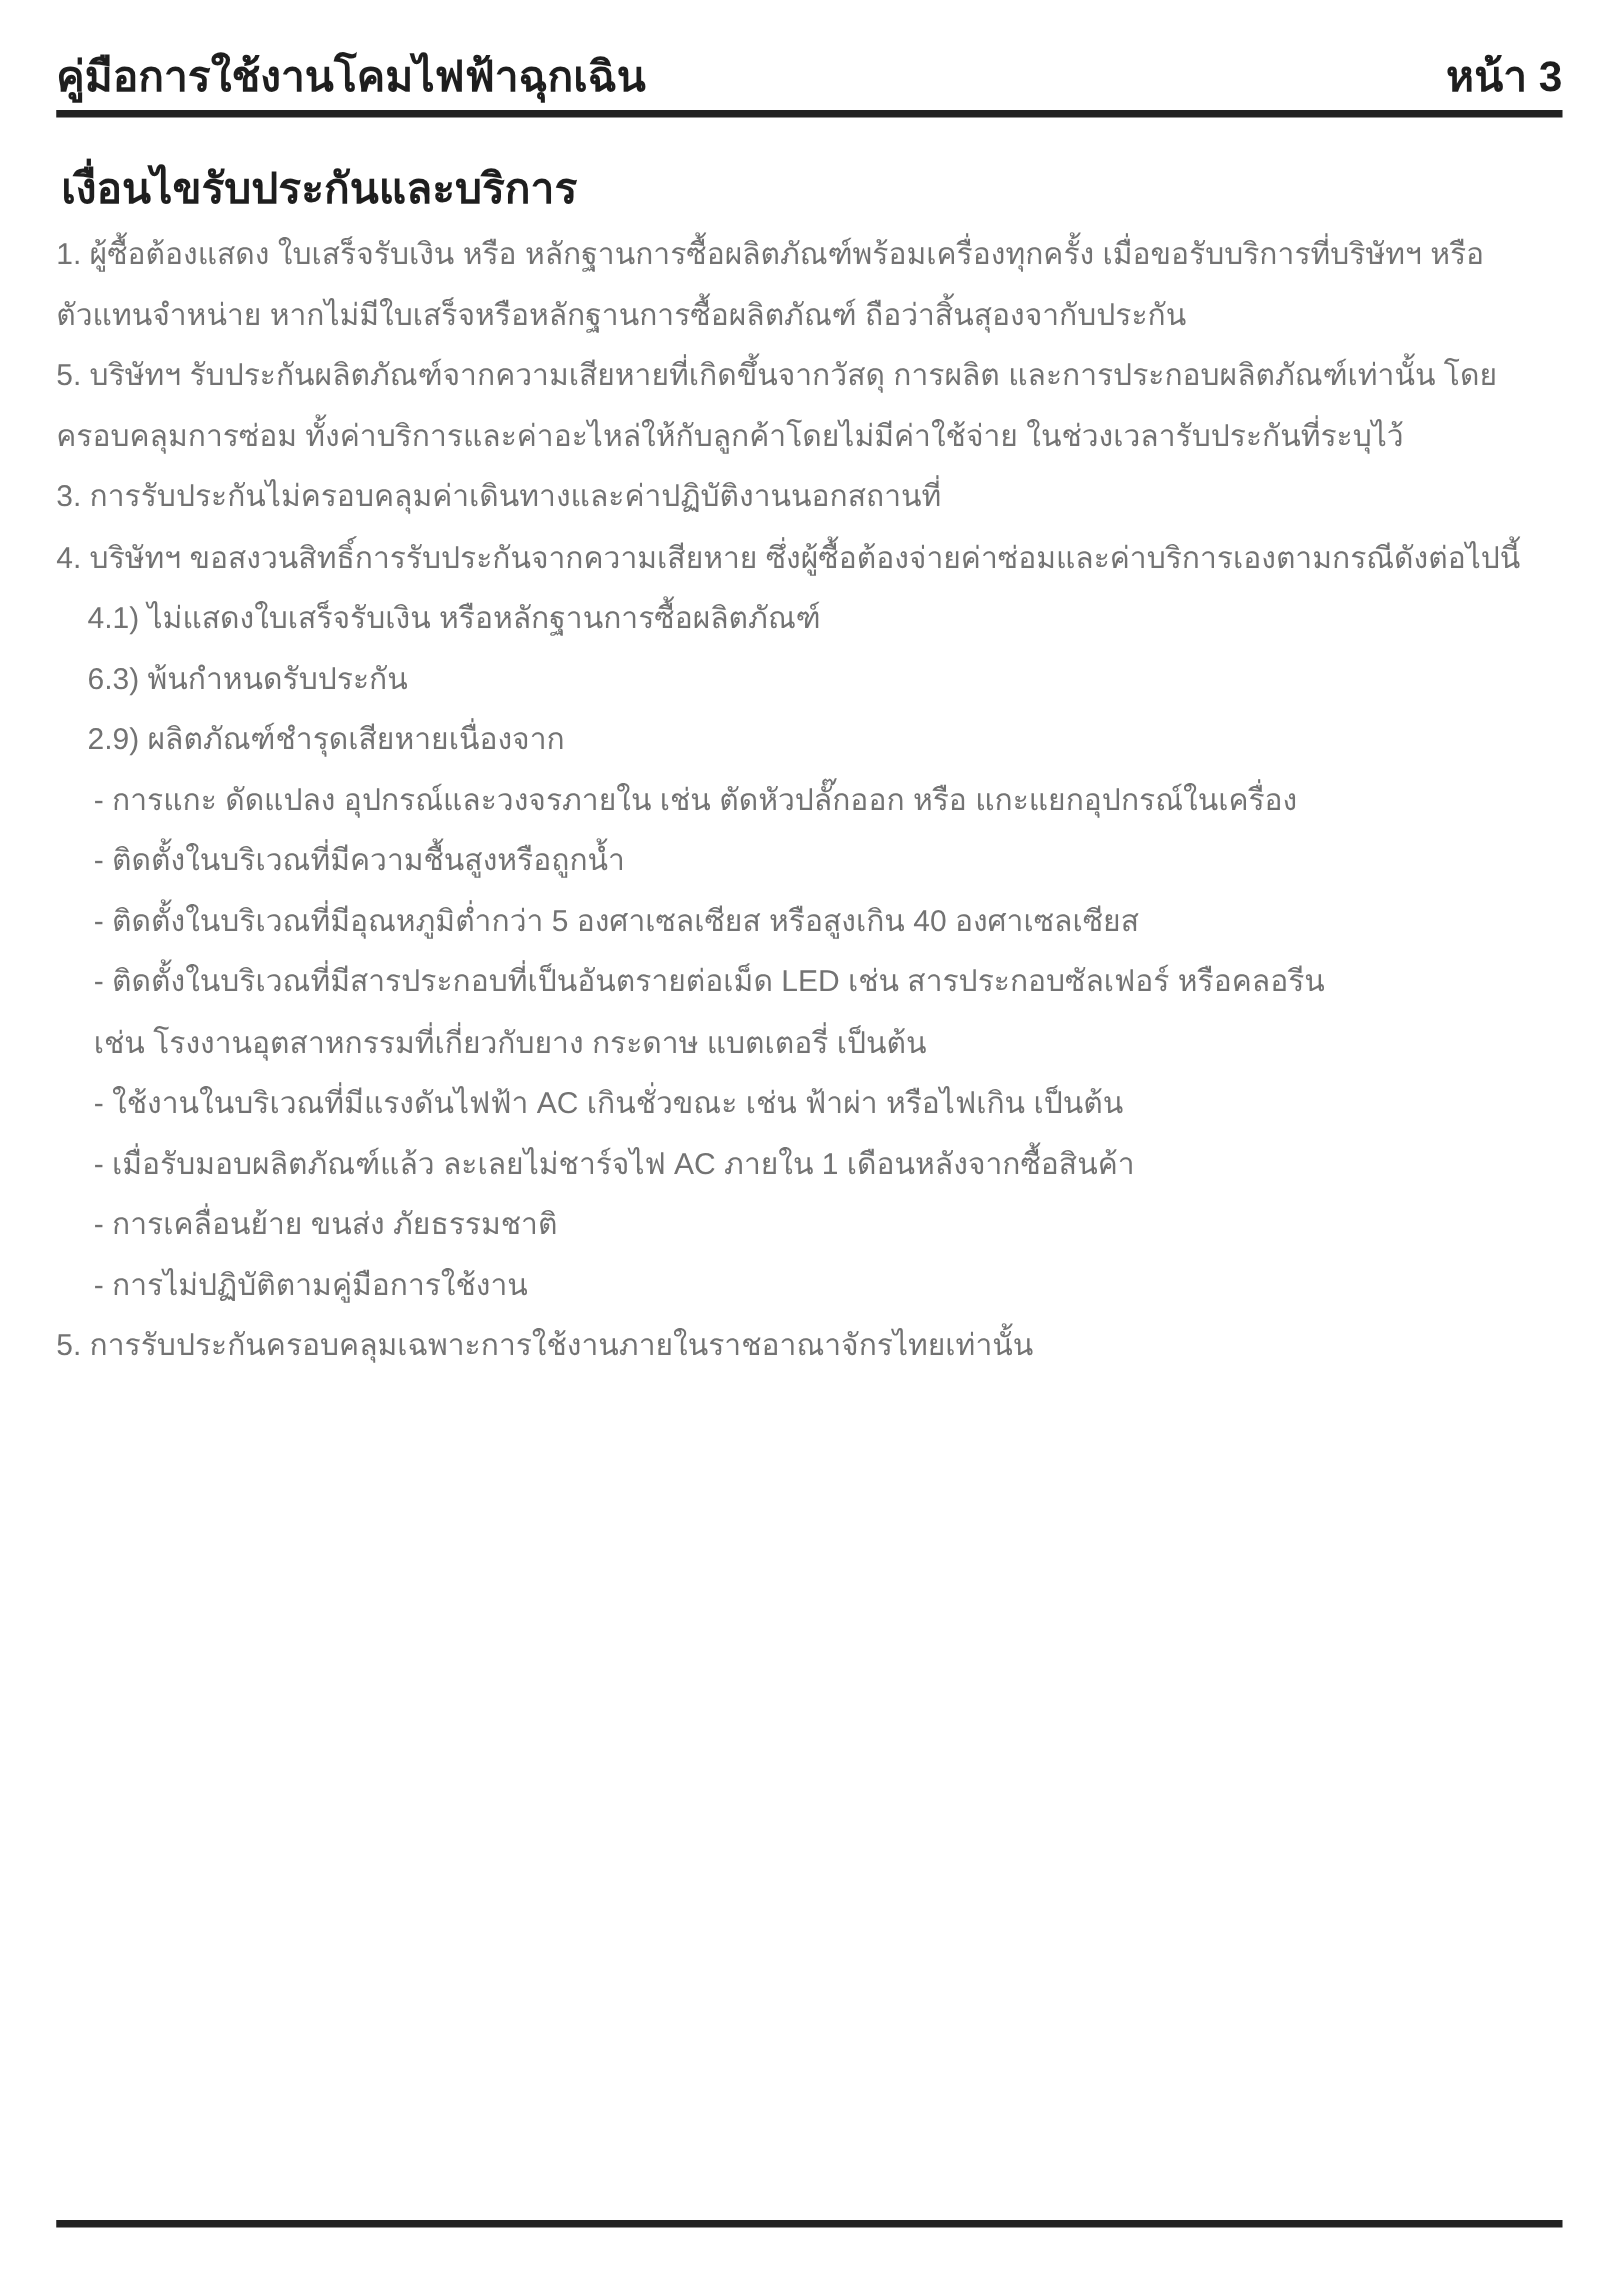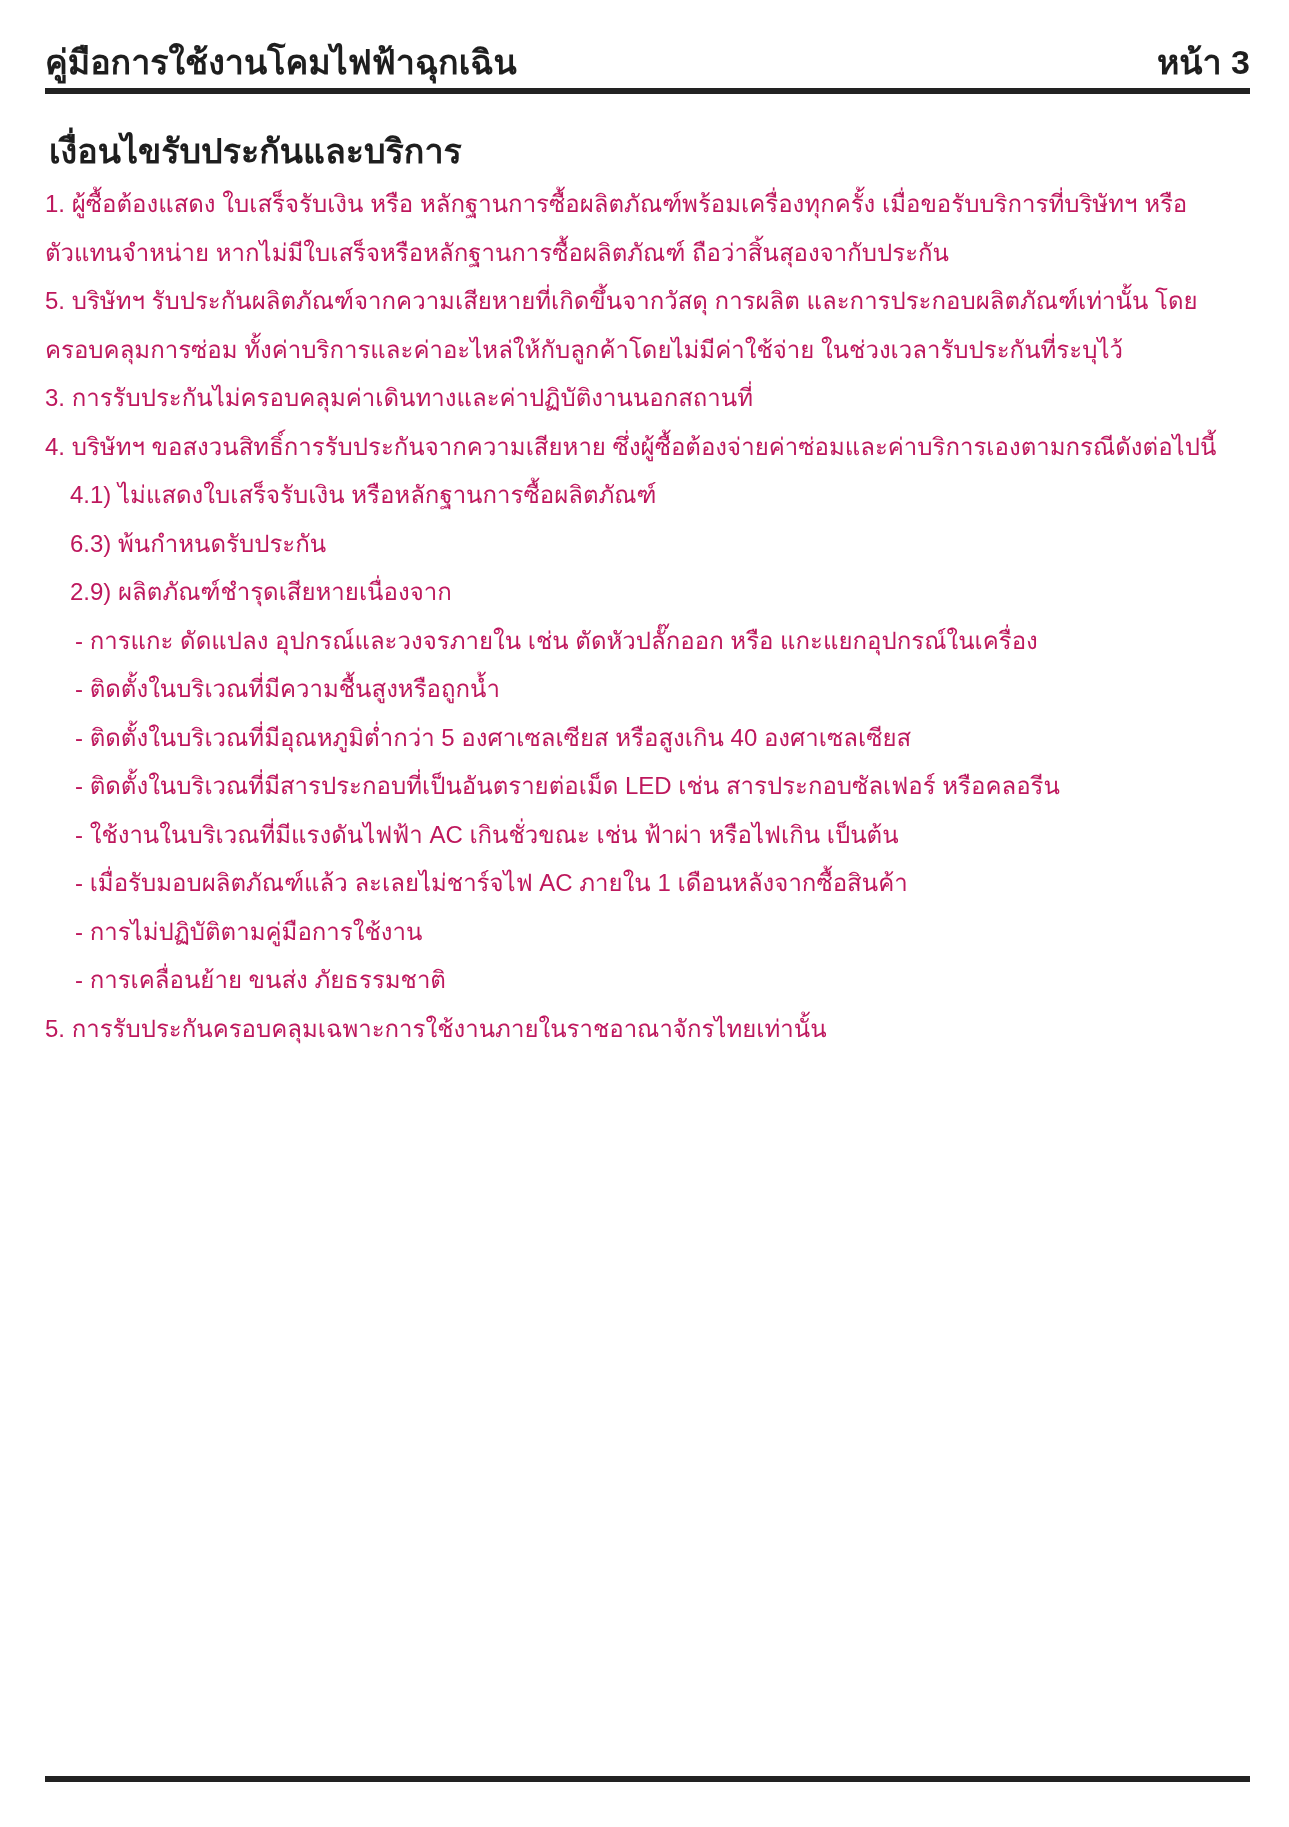--- a/index.html
+++ b/index.html
@@ -66,21 +66,21 @@
       left: 0;
       top: 180px;
       width: 1215px;
     }
     .line {
       font-family: "Liberation Sans", "DejaVu Sans", sans-serif;
       font-size: 24px;
       line-height: 48.5px;
       height: 48.5px;
       white-space: nowrap;
-      color: #be185d;
+      color: #737373;
     }
     .indent-1 { padding-left: 25px; }
     .indent-2 { padding-left: 30px; }
     .indent-cont { padding-left: 30px; }
   </style>
 </head>
 <body>
 
 <div class="page">
 
@@ -100,22 +100,23 @@
     <div class="line">ครอบคลุมการซ่อม ทั้งค่าบริการและค่าอะไหล่ให้กับลูกค้าโดยไม่มีค่าใช้จ่าย ในช่วงเวลารับประกันที่ระบุไว้</div>
     <div class="line">3. การรับประกันไม่ครอบคลุมค่าเดินทางและค่าปฏิบัติงานนอกสถานที่</div>
     <div class="line">4. บริษัทฯ ขอสงวนสิทธิ์การรับประกันจากความเสียหาย ซึ่งผู้ซื้อต้องจ่ายค่าซ่อมและค่าบริการเองตามกรณีดังต่อไปนี้</div>
     <div class="line indent-1">4.1) ไม่แสดงใบเสร็จรับเงิน หรือหลักฐานการซื้อผลิตภัณฑ์</div>
     <div class="line indent-1">6.3) พ้นกำหนดรับประกัน</div>
     <div class="line indent-1">2.9) ผลิตภัณฑ์ชำรุดเสียหายเนื่องจาก</div>
     <div class="line indent-2">- การแกะ ดัดแปลง อุปกรณ์และวงจรภายใน เช่น ตัดหัวปลั๊กออก หรือ แกะแยกอุปกรณ์ในเครื่อง</div>
     <div class="line indent-2">- ติดตั้งในบริเวณที่มีความชื้นสูงหรือถูกน้ำ</div>
     <div class="line indent-2">- ติดตั้งในบริเวณที่มีอุณหภูมิต่ำกว่า 5 องศาเซลเซียส หรือสูงเกิน 40 องศาเซลเซียส</div>
     <div class="line indent-2">- ติดตั้งในบริเวณที่มีสารประกอบที่เป็นอันตรายต่อเม็ด LED เช่น สารประกอบซัลเฟอร์ หรือคลอรีน</div>
+    <div class="line indent-cont">เช่น โรงงานอุตสาหกรรมที่เกี่ยวกับยาง กระดาษ แบตเตอรี่ เป็นต้น</div>
     <div class="line indent-2">- ใช้งานในบริเวณที่มีแรงดันไฟฟ้า AC เกินชั่วขณะ เช่น ฟ้าผ่า หรือไฟเกิน เป็นต้น</div>
     <div class="line indent-2">- เมื่อรับมอบผลิตภัณฑ์แล้ว ละเลยไม่ชาร์จไฟ AC ภายใน 1 เดือนหลังจากซื้อสินค้า</div>
+    <div class="line indent-2">- การเคลื่อนย้าย ขนส่ง ภัยธรรมชาติ</div>
     <div class="line indent-2">- การไม่ปฏิบัติตามคู่มือการใช้งาน</div>
-    <div class="line indent-2">- การเคลื่อนย้าย ขนส่ง ภัยธรรมชาติ</div>
     <div class="line">5. การรับประกันครอบคลุมเฉพาะการใช้งานภายในราชอาณาจักรไทยเท่านั้น</div>
   </div>
 
   <div class="rule bottom"></div>
 
 </div>
 
 </body></html>

